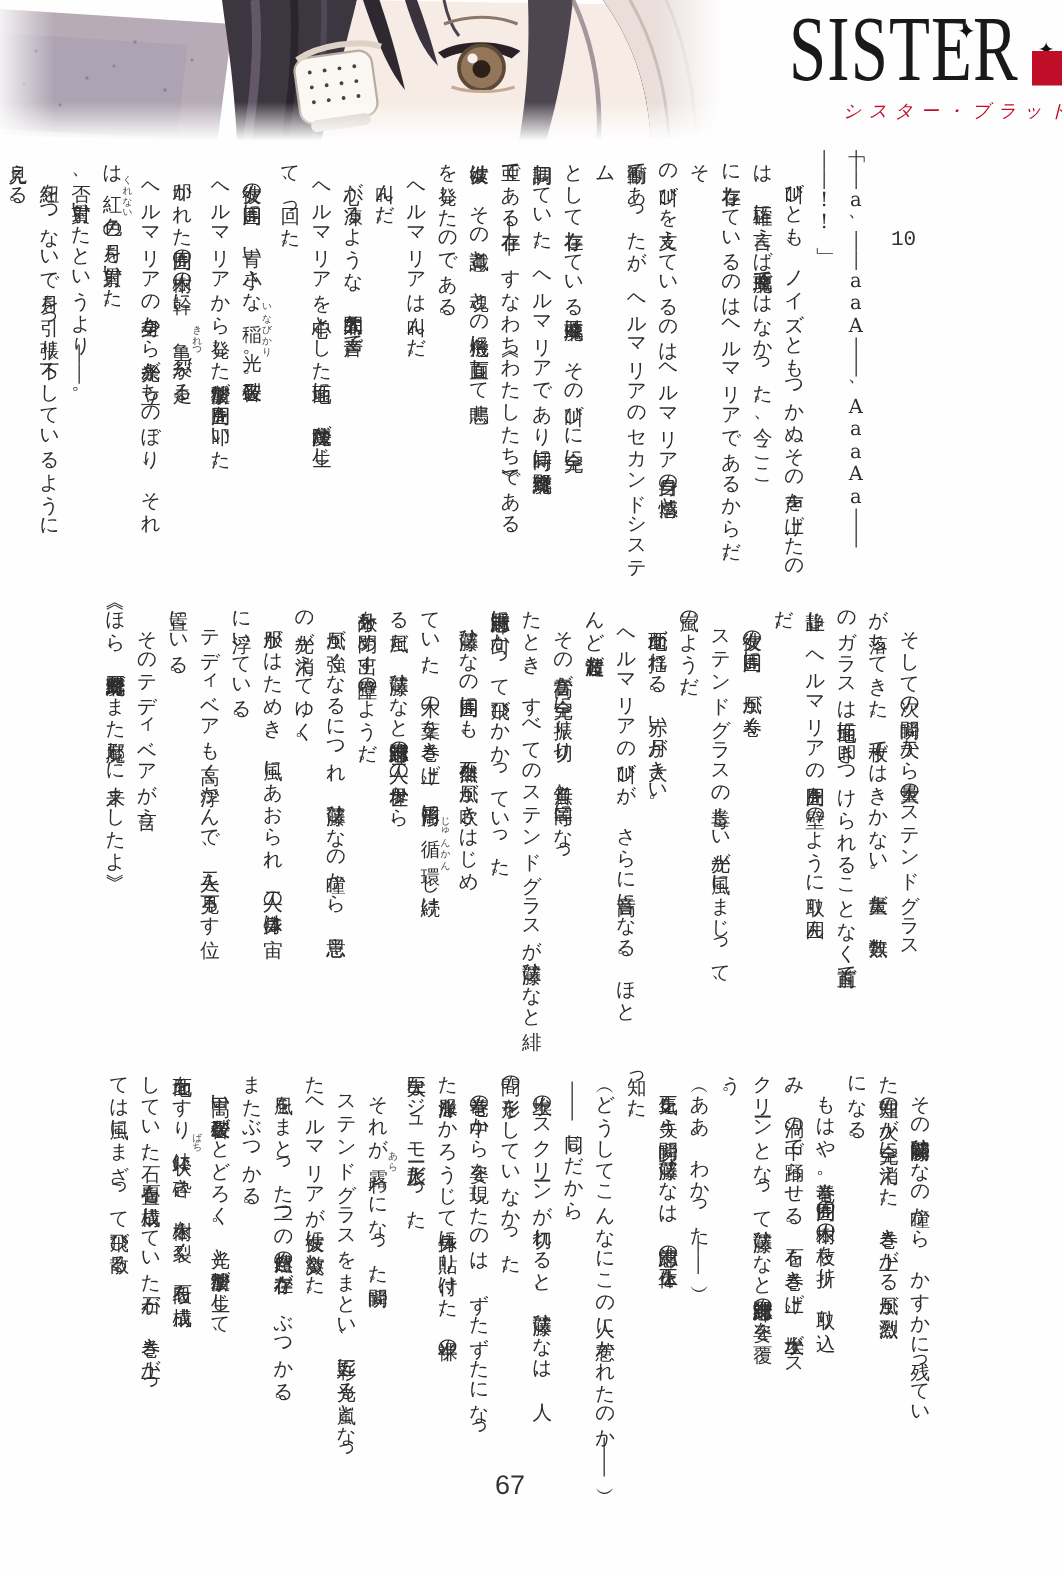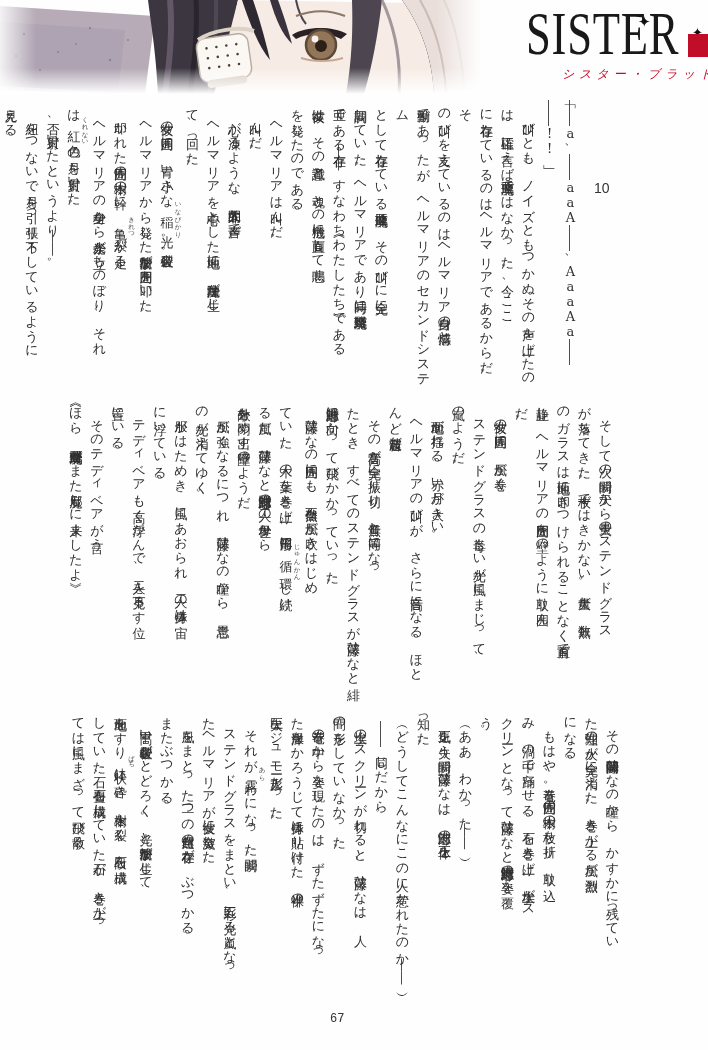--- a/index.html
+++ b/index.html
@@ -36,27 +36,27 @@
   }
   .band p{margin:0;line-height:21px;}
   .lat{text-orientation:upright;}
   ruby{ruby-position:over;}
   rt{font-size:6.5px;letter-spacing:0;color:#4a4a4a;}
   .b1{top:100px;right:127px;width:528px;height:292px;}
   .b2{top:398px;right:92px;width:552px;height:302px;}
   .b3{top:708px;right:85px;width:552px;height:322px;}
   .section-num{
     position:absolute;left:594px;top:152px;
+    font-family:Liberation Mono, monospace;
+    font-size:14px;color:#333;
+  }
+  .page-num{
+    position:absolute;left:330px;top:980px;
     font-family:Liberation Sans, sans-serif;
-    font-size:14px;color:#333;margin-top:28px;
-  }
-  .page-num{
-    position:absolute;left:330px;top:1012px;
-    font-family:Liberation Mono, monospace;
-    font-size:12px;color:#333;
+    font-size:18px;color:#333;
   }
 </style>
 </head>
 <body>
 
 <div>
 
   <div class="illust">
     <svg width="482" height="94" viewBox="0 0 482 94">
       <defs>

